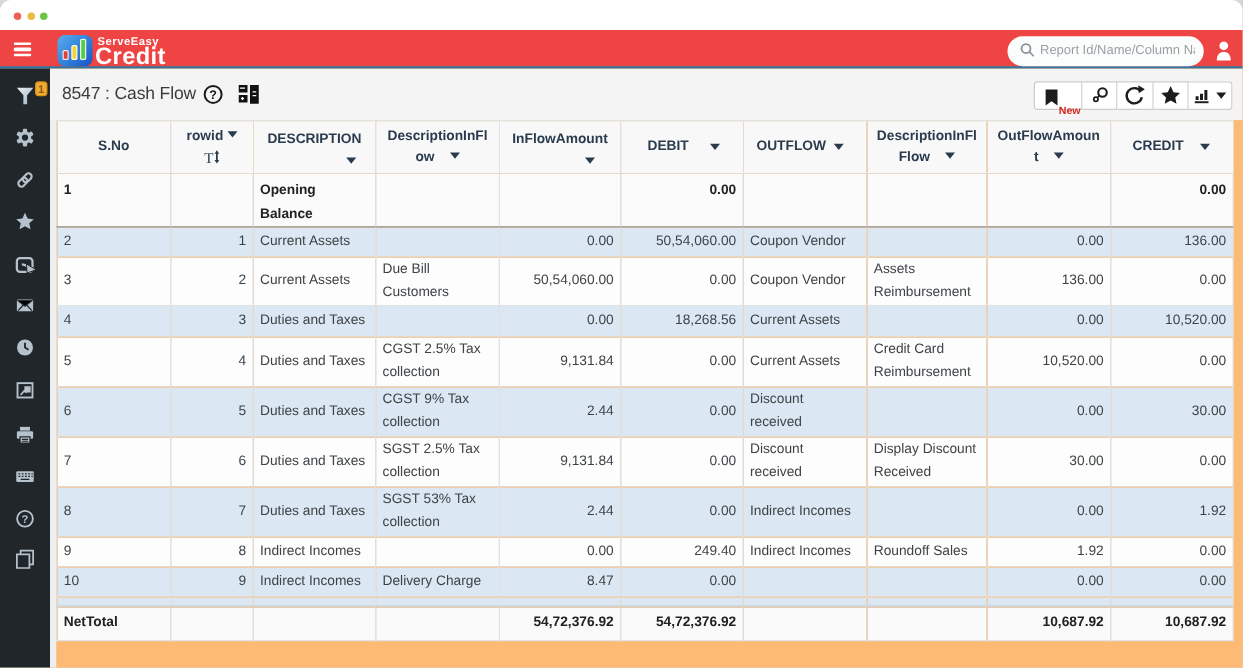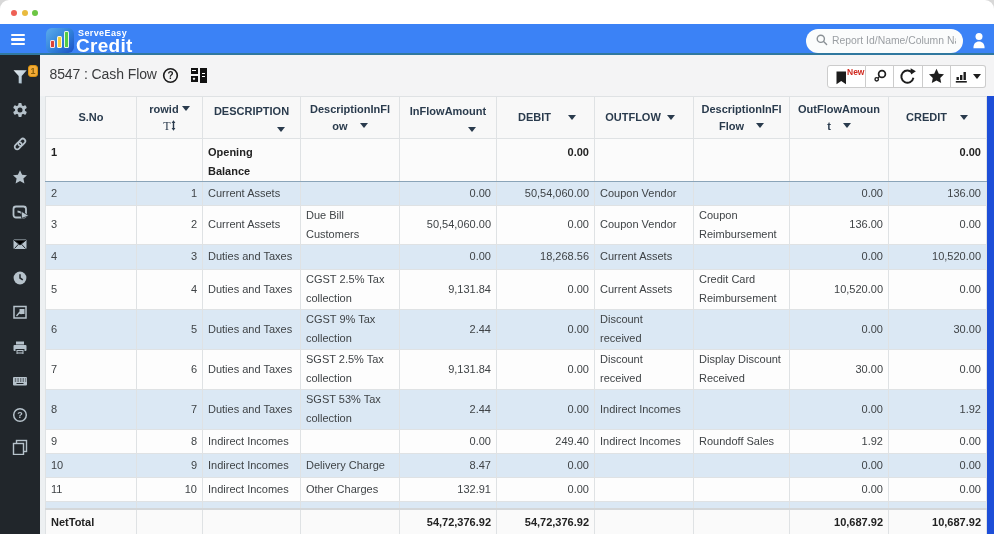--- a/index.html
+++ b/index.html
@@ -2,31 +2,31 @@
 <html><head>
 <meta charset="utf-8">
 <style>
 * { margin:0; padding:0; box-sizing:border-box; }
 html,body { width:994px; height:534px; overflow:hidden; font-family:"Liberation Sans",sans-serif; background:#d8d8d8; }
 .abs { position:absolute; }
 
 .winbar { position:absolute; left:0; top:0; width:994px; height:24px; background:#fff; border-radius:9px 9px 0 0; }
 .dot { position:absolute; top:10px; width:6px; height:6px; border-radius:50%; }
 
-.appbar { position:absolute; left:0; top:24px; width:994px; height:31px; background:#3b82f6; border-bottom:2px solid #30789f; }
+.appbar { position:absolute; left:0; top:24px; width:994px; height:31px; background:#ef4444; border-bottom:2px solid #30789f; }
 .hline { position:absolute; left:11px; width:14px; height:2.5px; border-radius:1.2px; background:#fff; }
 .logoicon { position:absolute; left:46px; top:3.5px; width:28px; height:25px; border-radius:6px; background:linear-gradient(135deg,#5cacec 0%,#2f7fd9 55%,#1c50c6 100%); }
 .lbar { position:absolute; border-radius:1.5px; border:0.8px solid rgba(255,255,255,0.85); }
 .brand1 { position:absolute; left:78px; top:3.5px; color:#fff; font-size:9px; font-weight:700; letter-spacing:0.4px; }
 .brand2 { position:absolute; left:76px; top:10.5px; color:#fff; font-size:19px; font-weight:700; letter-spacing:0.3px; }
 .search { position:absolute; left:806px; top:4.5px; width:157px; height:24px; border-radius:12px; background:#fbfcfc; }
 .search .ph { position:absolute; left:26px; top:0; line-height:24px; font-size:10.4px; color:#9b9fa3; white-space:nowrap; width:124px; overflow:hidden; }
 
 .sidebar { position:absolute; left:0; top:55px; width:40px; height:479px; background:#21262b; }
-.content { position:absolute; left:40px; top:55px; width:954px; height:479px; background:#1d4ed8; }
+.content { position:absolute; left:40px; top:55px; width:954px; height:479px; background:#fdba74; }
 .titlebar { position:absolute; left:0; top:0; width:954px; height:41px; background:#f4f4f5; }
 .title { position:absolute; left:9.5px; top:12px; font-size:14px; letter-spacing:-0.1px; line-height:15px; color:#3a3b3d; }
 .leftstrip { position:absolute; left:0; top:41px; width:5px; height:438px; background:#edf0f2; }
 
 .btngroup { position:absolute; left:787px; top:9.5px; height:23px; display:flex; }
 .btn { height:23px; background:#fff; border:1px solid #ccc; border-left:none; position:relative; display:flex; align-items:center; justify-content:center; }
 .btn:first-child { border-left:1px solid #ccc; border-radius:3px 0 0 3px; }
 .btn:last-child { border-radius:0 3px 3px 0; }
 
 .tblwrap { position:absolute; left:5px; top:41px; }
@@ -154,21 +154,21 @@
       <div class="abs" style="left:2.1px;top:10.8px;width:2.4px;height:1.8px;background:#fff;transform:rotate(45deg);"></div>
       <div class="abs" style="left:9px;top:0;width:7px;height:15px;background:#111;"></div>
       <div class="abs" style="left:10.6px;top:5.4px;width:3.8px;height:1.3px;background:#fff;"></div>
       <div class="abs" style="left:10.6px;top:8.2px;width:3.8px;height:1.3px;background:#fff;"></div>
     </div>
     <div class="btngroup" id="btngroup">
         <div class="btn" style="width:39px">
           <svg style="position:absolute;left:8px;top:5px" width="11" height="14" viewBox="0 0 11 14">
             <path d="M0.5 0.5h9.5v12.8L5.2 9.9 0.5 13.3Z" fill="#1d1d1d"></path>
           </svg>
-          <span style="position:absolute;left:19px;top:1px;color:#d02a20;font-size:8.5px;font-weight:bold;">New</span>
+          <span style="position:absolute;left:19px;top:17px;color:#d02a20;font-size:8.5px;font-weight:bold;">New</span>
         </div>
         <div class="btn" style="width:28px">
           <svg width="16" height="16" viewBox="0 0 16 16">
             <circle cx="10" cy="6" r="3.4" fill="none" stroke="#1d1d1d" stroke-width="1.7"></circle>
             <circle cx="4.7" cy="11.3" r="1.7" fill="none" stroke="#1d1d1d" stroke-width="1.4"></circle>
             <line x1="6" y1="10" x2="7.6" y2="8.4" stroke="#1d1d1d" stroke-width="1.3"></line>
           </svg>
         </div>
         <div class="btn" style="width:29px">
           <svg width="18" height="18" viewBox="0 0 18 18">
@@ -265,21 +265,21 @@
             <td class="num">136.00</td>
           </tr>
   <tr class="white" style="height:38px">
             <td>3</td>
             <td class="num">2</td>
             <td>Current Assets</td>
             <td>Due Bill Customers</td>
             <td class="num">50,54,060.00</td>
             <td class="num">0.00</td>
             <td>Coupon Vendor</td>
-            <td>Coupon Reimbursement</td>
+            <td>Assets Reimbursement</td>
             <td class="num">136.00</td>
             <td class="num">0.00</td>
           </tr>
   <tr class="blue" style="height:25px">
             <td>4</td>
             <td class="num">3</td>
             <td>Duties and Taxes</td>
             <td></td>
             <td class="num">0.00</td>
             <td class="num">18,268.56</td>
@@ -353,32 +353,20 @@
             <td class="num">9</td>
             <td>Indirect Incomes</td>
             <td>Delivery Charge</td>
             <td class="num">8.47</td>
             <td class="num">0.00</td>
             <td></td>
             <td></td>
             <td class="num">0.00</td>
             <td class="num">0.00</td>
           </tr>
-  <tr class="white" style="height:24px">
-            <td>11</td>
-            <td class="num">10</td>
-            <td>Indirect Incomes</td>
-            <td>Other Charges</td>
-            <td class="num">132.91</td>
-            <td class="num">0.00</td>
-            <td></td>
-            <td></td>
-            <td class="num">0.00</td>
-            <td class="num">0.00</td>
-          </tr>
   <tr class="blue" style="height:8px">
             <td></td>
             <td></td>
             <td></td>
             <td></td>
             <td></td>
             <td></td>
             <td></td>
             <td></td>
             <td></td>

